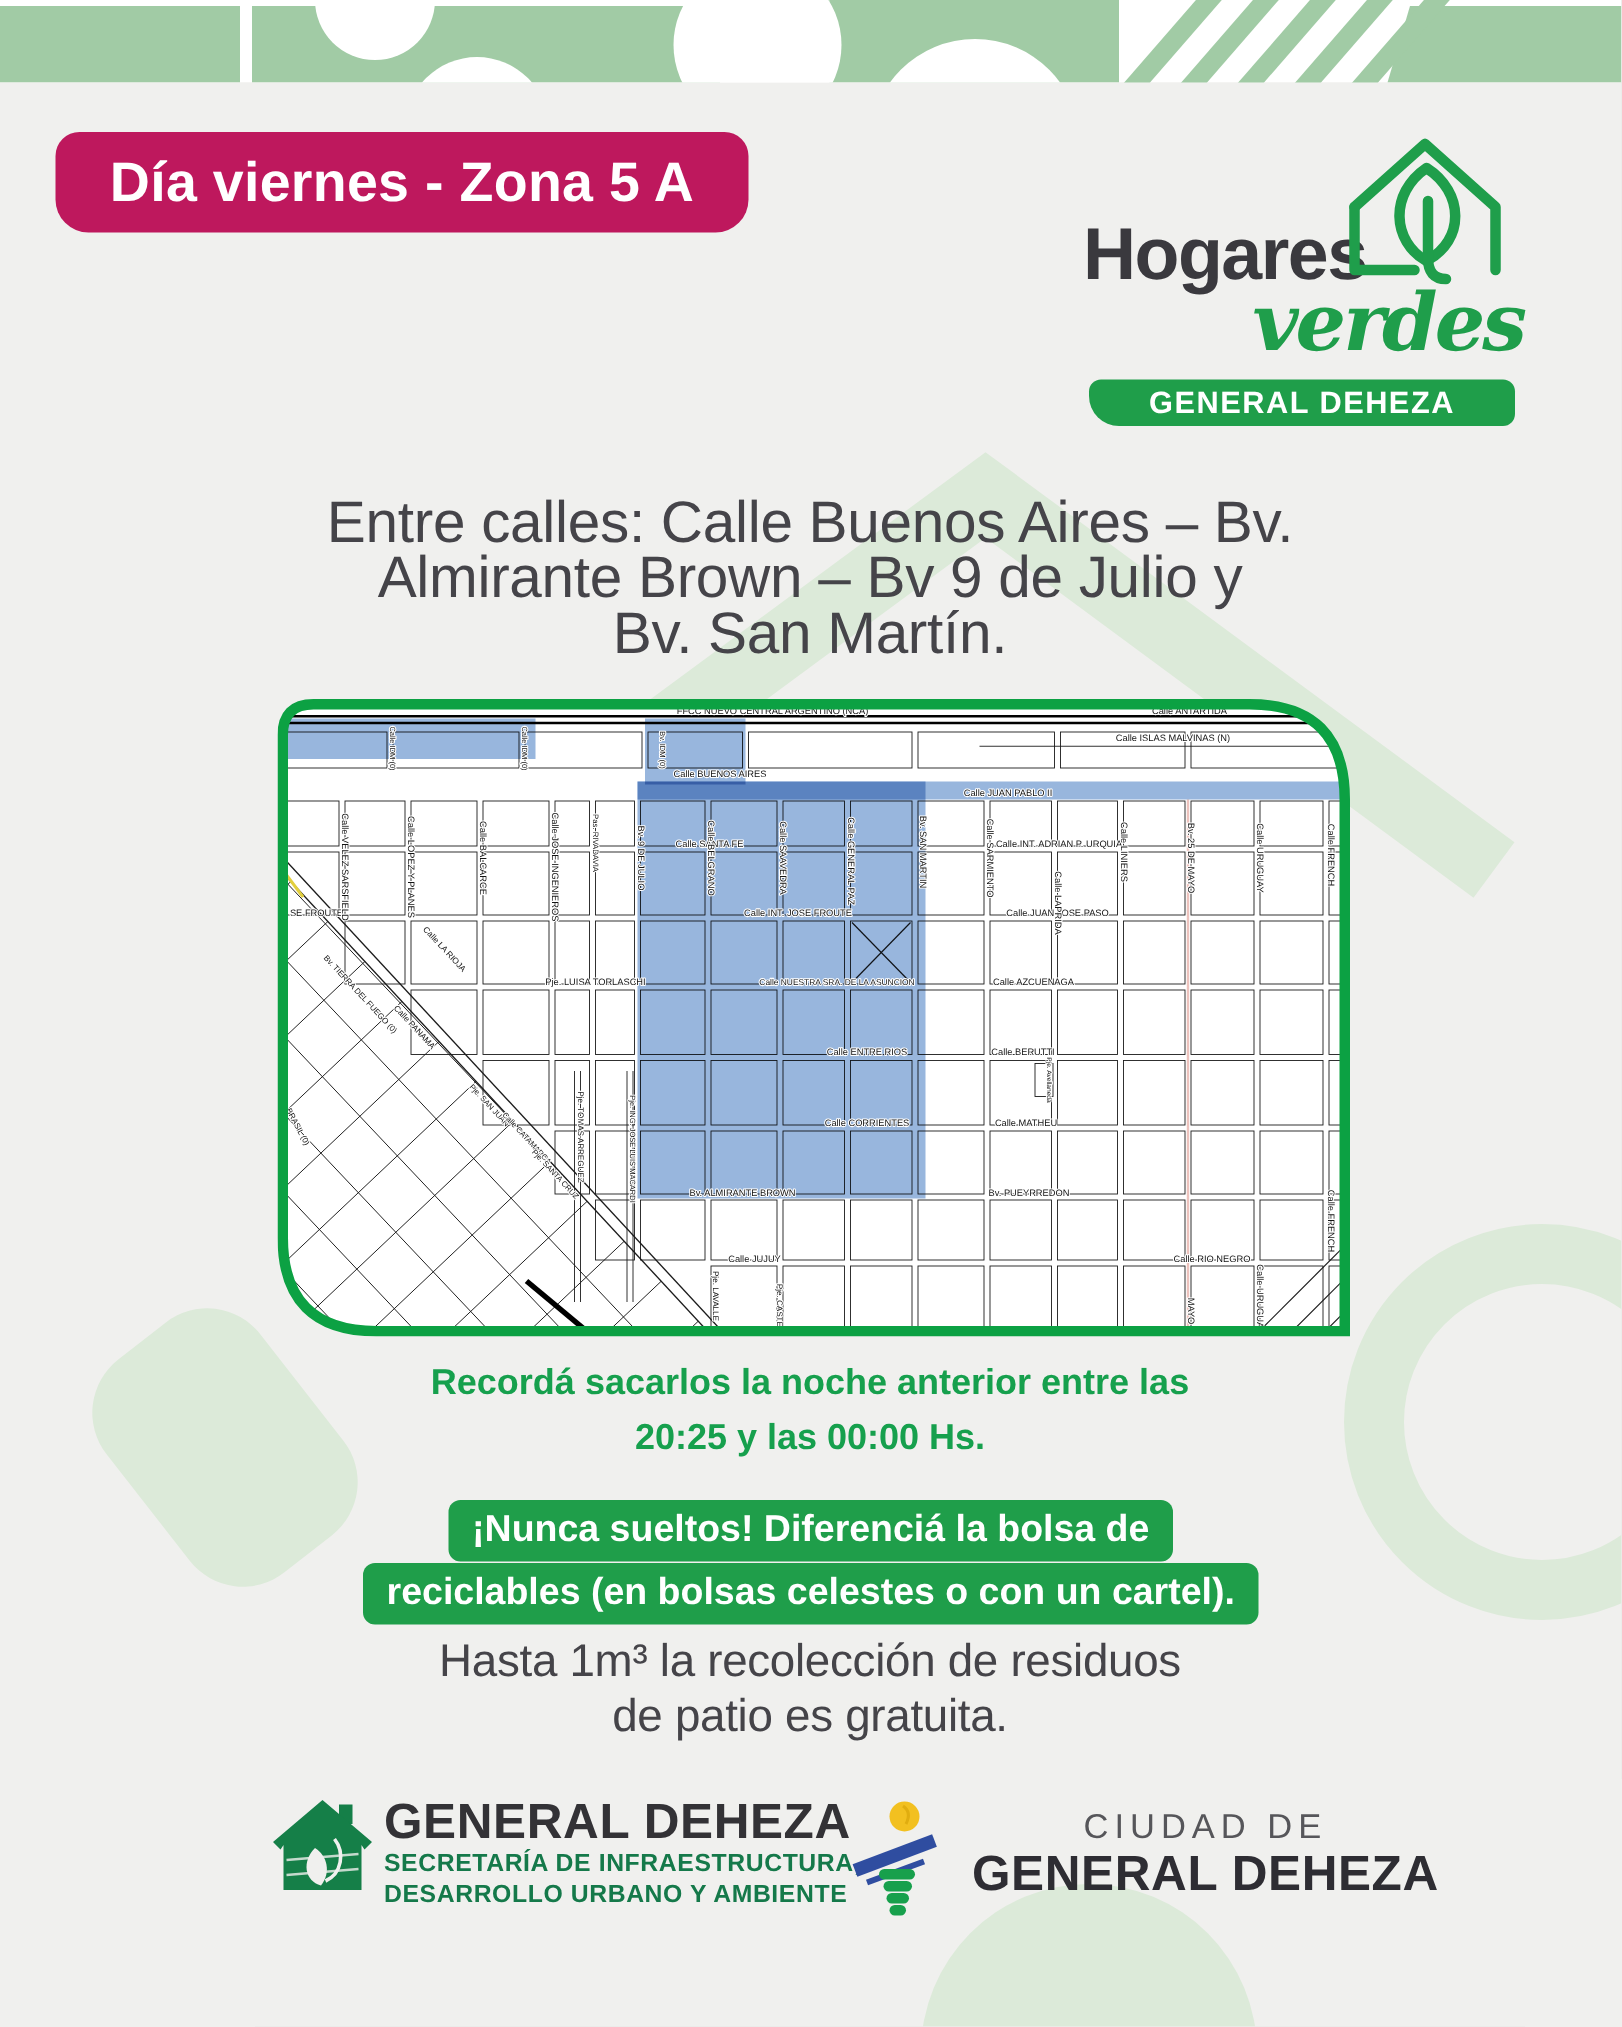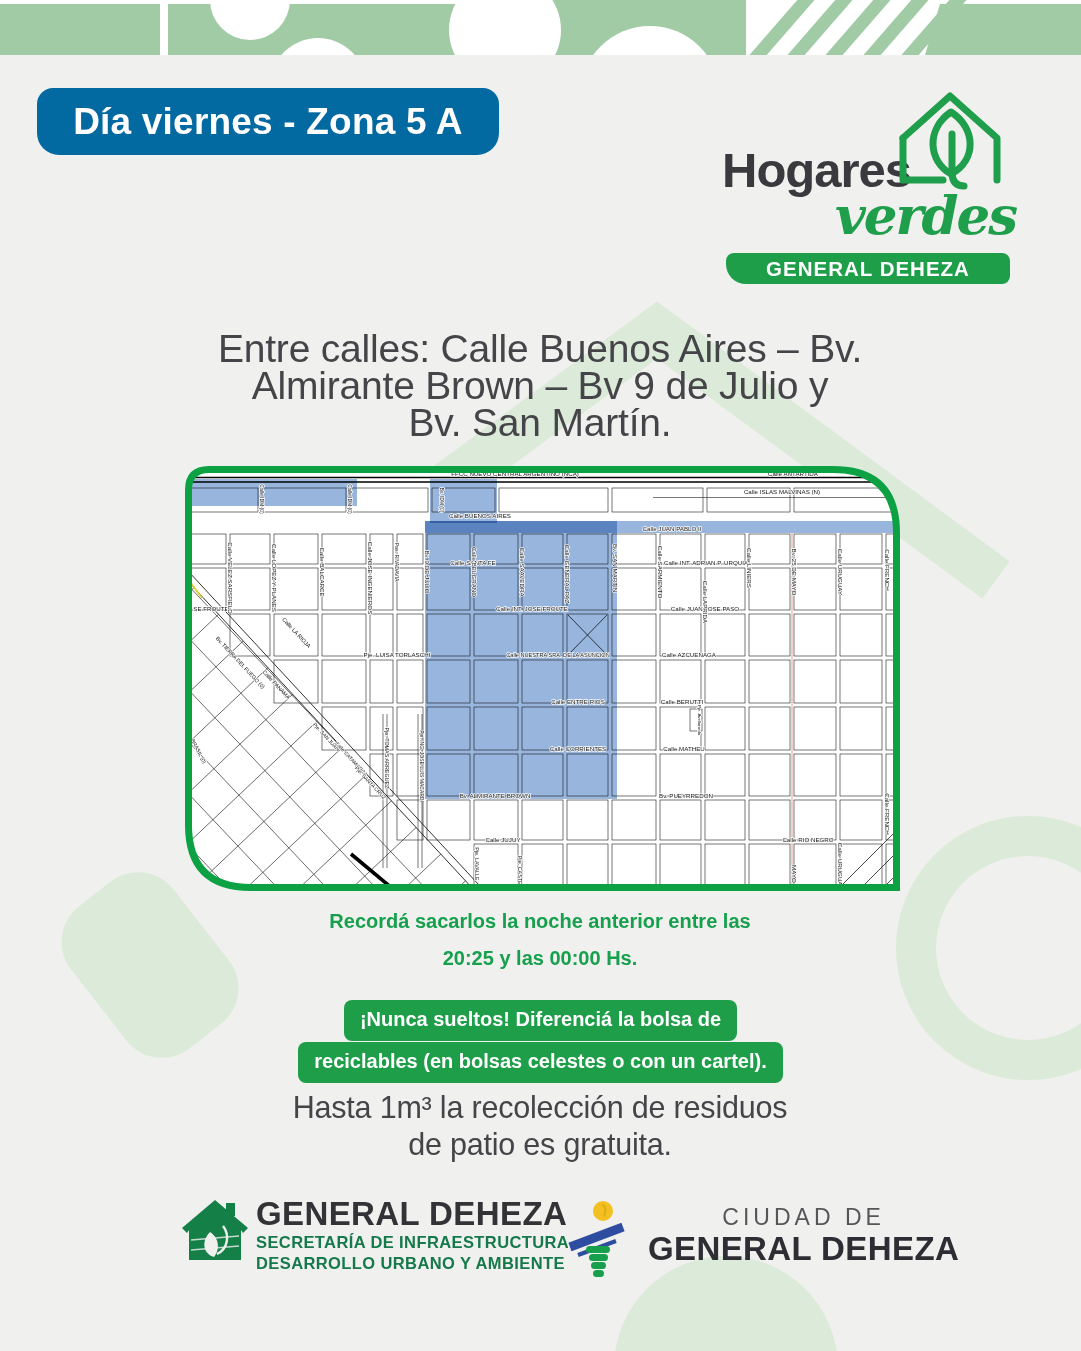--- a/index.html
+++ b/index.html
@@ -13,21 +13,21 @@
   .watermark{z-index:0;}
   .content{z-index:1;}
   .abs{position:absolute;}
 
   
   .banner-strip{left:0;top:0;width:1081px;height:55px;}
 
   
   .zone-badge{
     left:37px;top:88px;width:462px;height:67px;
-    background:#0369a1;border-radius:16px 16px 22px 22px;
+    background:#be185d;border-radius:16px 16px 22px 22px;
     display:flex;align-items:center;justify-content:center;
     color:#fff;font-size:37px;font-weight:700;letter-spacing:.2px;text-align:right;
   }
 
   
   .logo-word1{left:722px;top:146px;width:188px;text-align:right;
     font-size:49px;font-weight:700;color:#3a393e;letter-spacing:-1px;line-height:1;}
   .logo-word2{left:788px;top:186px;width:228px;text-align:right;
     font-family:"DejaVu Serif","Liberation Serif",serif;font-style:italic;font-weight:700;
     font-size:53px;color:#1f9e4b;letter-spacing:-2px;line-height:1.1;}
@@ -44,28 +44,28 @@
     left:140px;top:330px;width:800px;text-align:center;
     color:#454449;font-size:39px;font-weight:400;line-height:37px;letter-spacing:-.2px;
   }
 
   
   .map-wrap{left:185px;top:466px;width:715px;height:425px;}
 
   
   .reminder{
     left:90px;top:903px;width:900px;text-align:center;
-    color:#16a04d;font-size:20px;font-weight:700;line-height:37px;
+    color:#16a04d;font-size:24px;font-weight:700;line-height:37px;
   }
 
   
   .hl-wrap{left:0;top:1000px;width:1081px;text-align:center;}
   .hl-line{
     display:table;margin:0 auto;background:#1f9e4a;border-radius:8px;
-    padding:2px 16px 5px 16px;color:#fff;font-size:20px;font-weight:700;line-height:34px;
+    padding:2px 16px 5px 16px;color:#fff;font-size:25px;font-weight:700;line-height:34px;
   }
   .hl-line + .hl-line{margin-top:1px;}
 
   
   .note{
     left:140px;top:1089px;width:800px;text-align:center;
     color:#454449;font-size:30.5px;font-weight:400;line-height:37px;letter-spacing:-.2px;
   }
 
   

